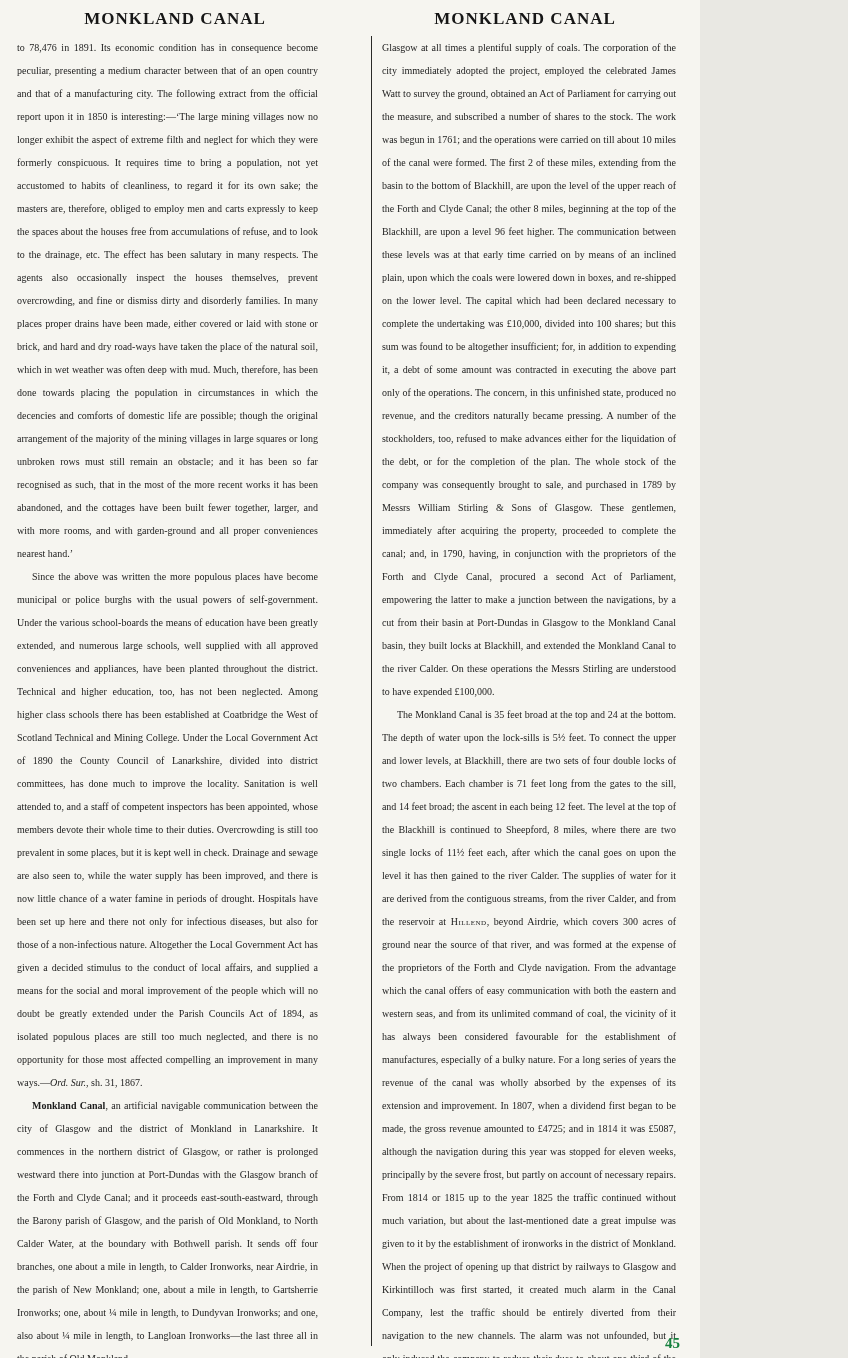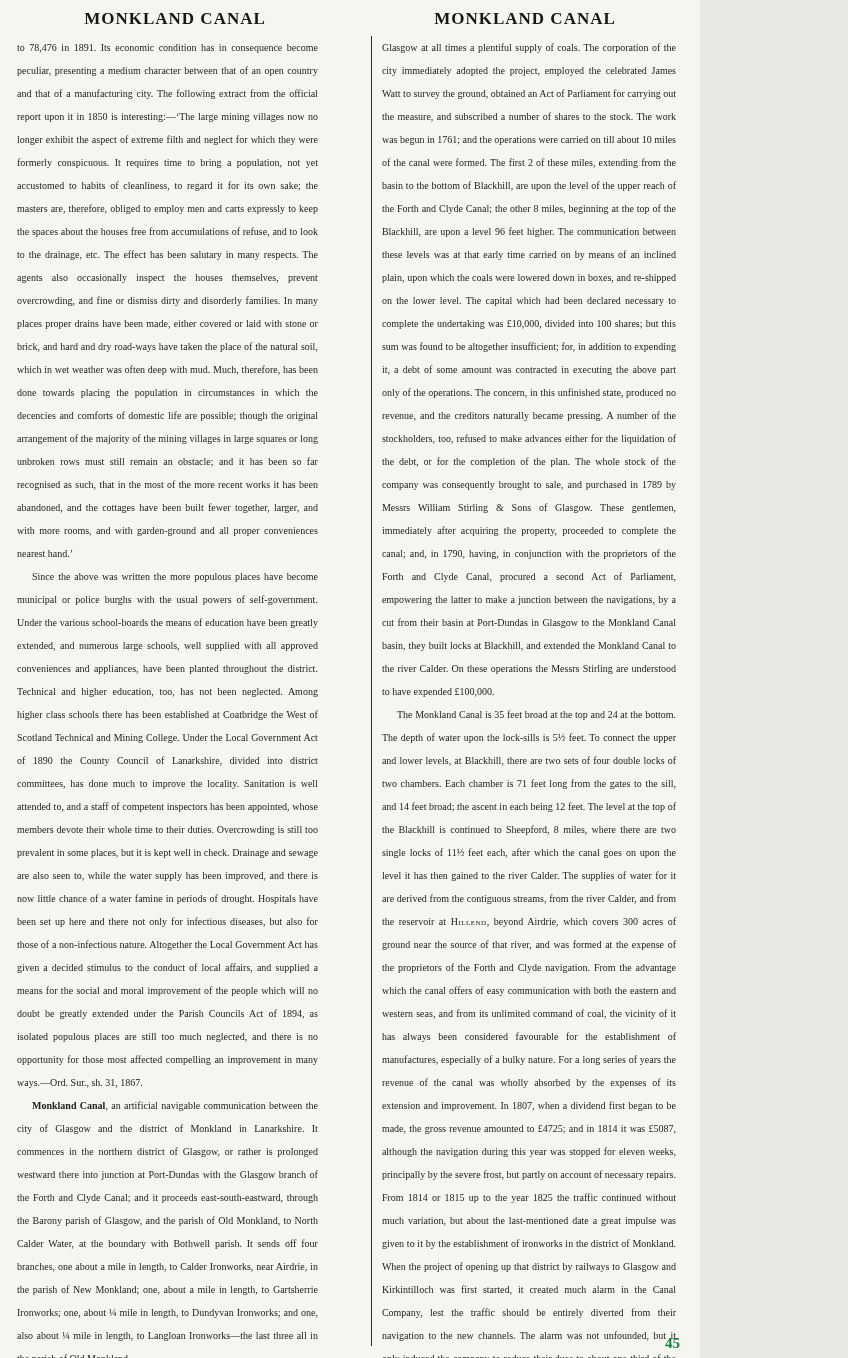--- a/index.html
+++ b/index.html
@@ -40,21 +40,21 @@
     line-height: 23px;
     text-align: justify;
     color: #1c1c1c;
   }
   .column.left  { padding: 0 9px 0 17px; }
   .column.right { border-left: 1.5px solid #2a2a28; padding: 0 24px 0 10px; margin-left: 44px; }
   .para { margin: 0; text-indent: 15px; }
   .para.no-indent { text-indent: 0; }
   .para.continues { text-align-last: justify; }
   .bold-lead { font-weight: bold; }
-  .italic { }
+  .italic { font-style: italic; }
   .smallcaps { font-variant: small-caps; letter-spacing: 0.5px; font-family: Liberation Serif, serif; }
   .page-number {
     position: absolute;
     right: 20px; bottom: 6px;
     font-weight: bold;
     font-size: 15px;
     color: #15803d;
   }
 </style>
 </head>

